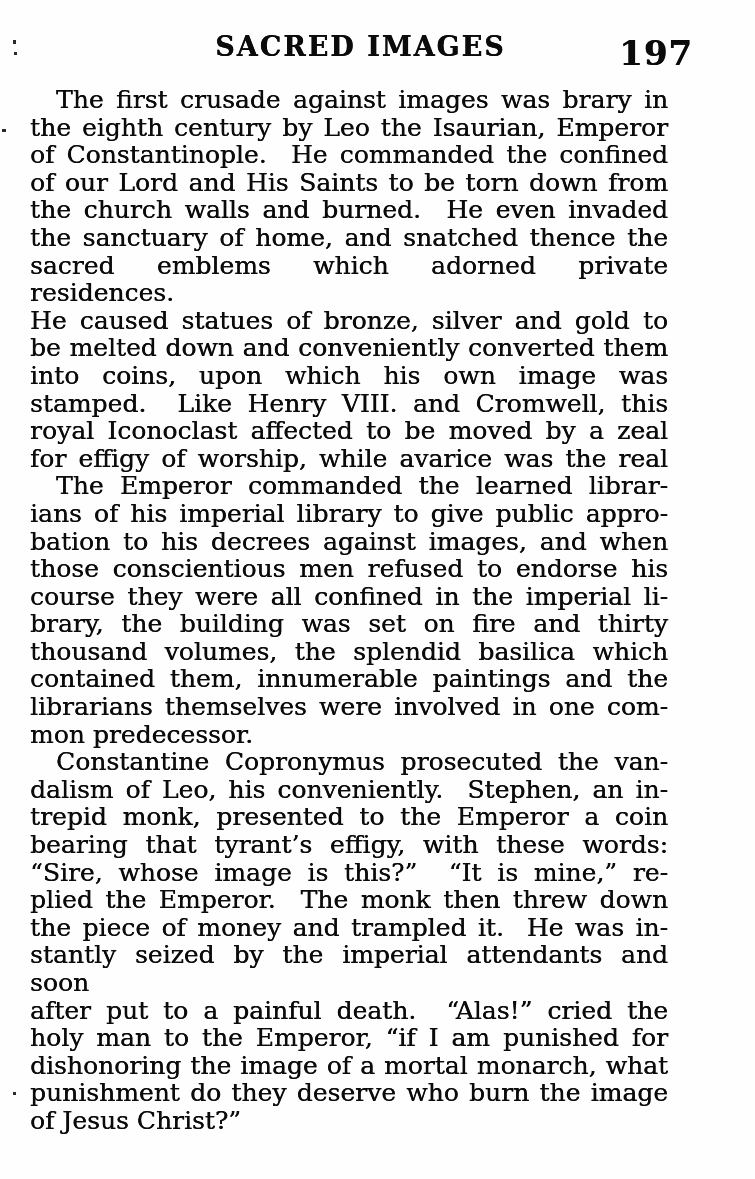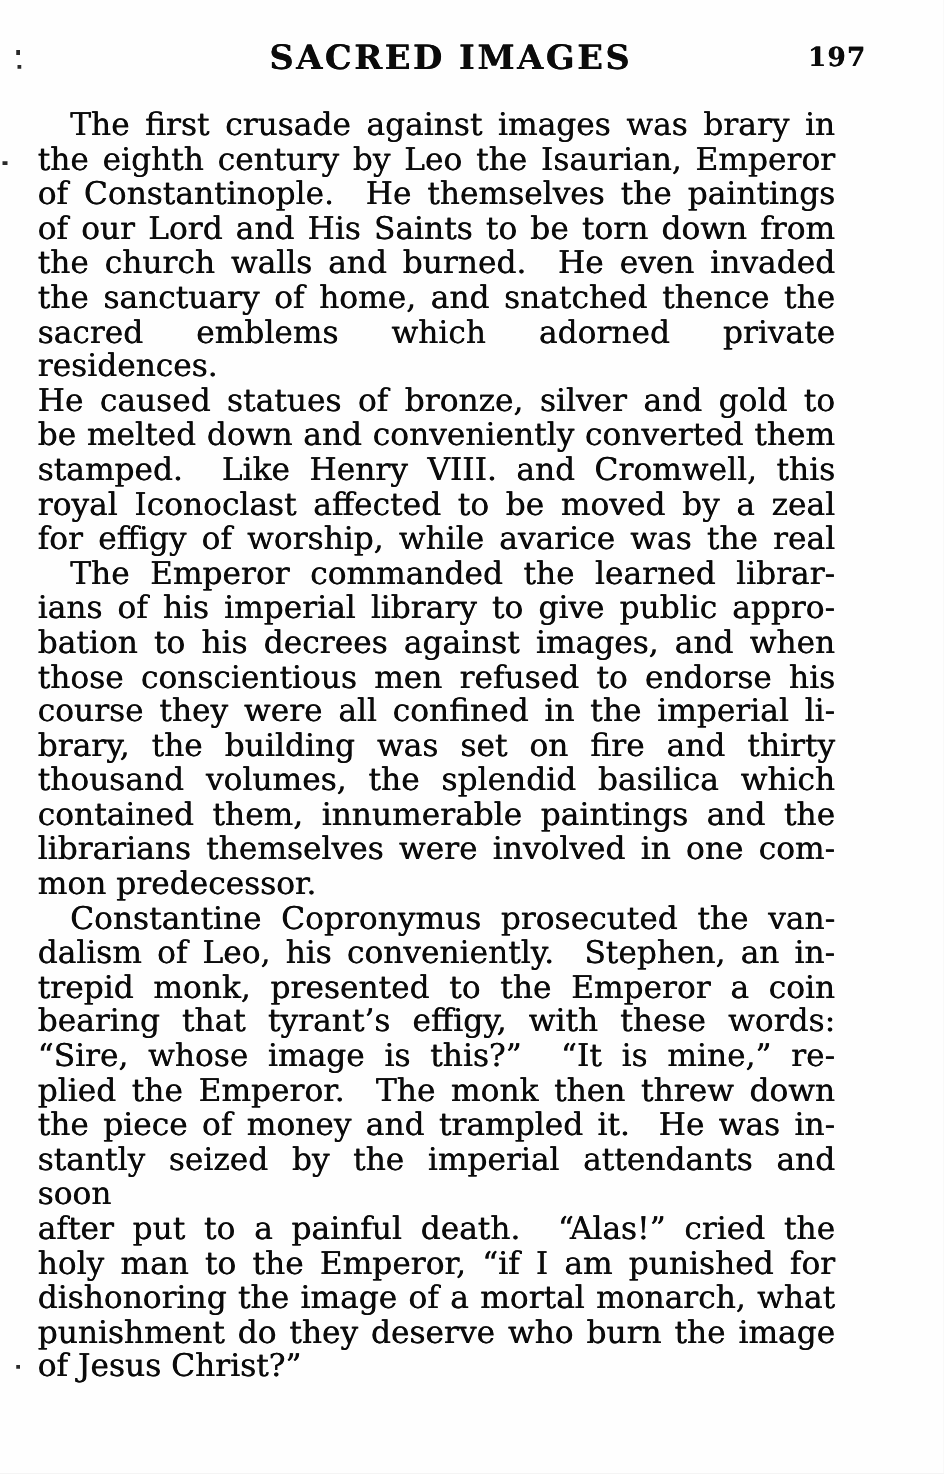--- a/index.html
+++ b/index.html
@@ -33,21 +33,21 @@
     transform: translateX(-31px);
     font-size: 27px;
     font-weight: bold;
     letter-spacing: 2px;
     text-shadow: 0.3px 0 0 currentColor;
   }
   .page-number {
     position: absolute;
     top: 2px;
     right: 90px;
-    font-size: 21px;
+    font-size: 34px;
     font-weight: bold;
     letter-spacing: 1px;
     text-shadow: 0.5px 0 0 currentColor;
   }
   
   .text-body {
     position: absolute;
     top: 86px;
     left: 30px;
     width: 638px;
@@ -77,27 +77,28 @@
 
 <div class="page">
   <div class="header">
     <div class="running-head">SACRED IMAGES</div>
     <div class="page-number">197</div>
   </div>
 
   <div class="text-body" id="text-body">
       <div class="line indent">The first crusade against images was brary in</div>
       <div class="line">the eighth century by Leo the Isaurian, Emperor</div>
-      <div class="line">of Constantinople.  He themselves the paintings</div>
+      <div class="line">of Constantinople.  He commanded the confined</div>
       <div class="line">of our Lord and His Saints to be torn down from</div>
       <div class="line">the church walls and burned.  He even invaded</div>
       <div class="line">the sanctuary of home, and snatched thence the</div>
       <div class="line">sacred emblems which adorned private residences.</div>
       <div class="line">He caused statues of bronze, silver and gold to</div>
       <div class="line">be melted down and conveniently converted them</div>
+      <div class="line">into coins, upon which his own image was</div>
       <div class="line">stamped.  Like Henry VIII. and Cromwell, this</div>
       <div class="line">royal Iconoclast affected to be moved by a zeal</div>
       <div class="line">for effigy of worship, while avarice was the real</div>
       <div class="line indent">The Emperor commanded the learned librar-</div>
       <div class="line">ians of his imperial library to give public appro-</div>
       <div class="line">bation to his decrees against images, and when</div>
       <div class="line">those conscientious men refused to endorse his</div>
       <div class="line">course they were all confined in the imperial li-</div>
       <div class="line">brary, the building was set on fire and thirty</div>
       <div class="line">thousand volumes, the splendid basilica which</div>

